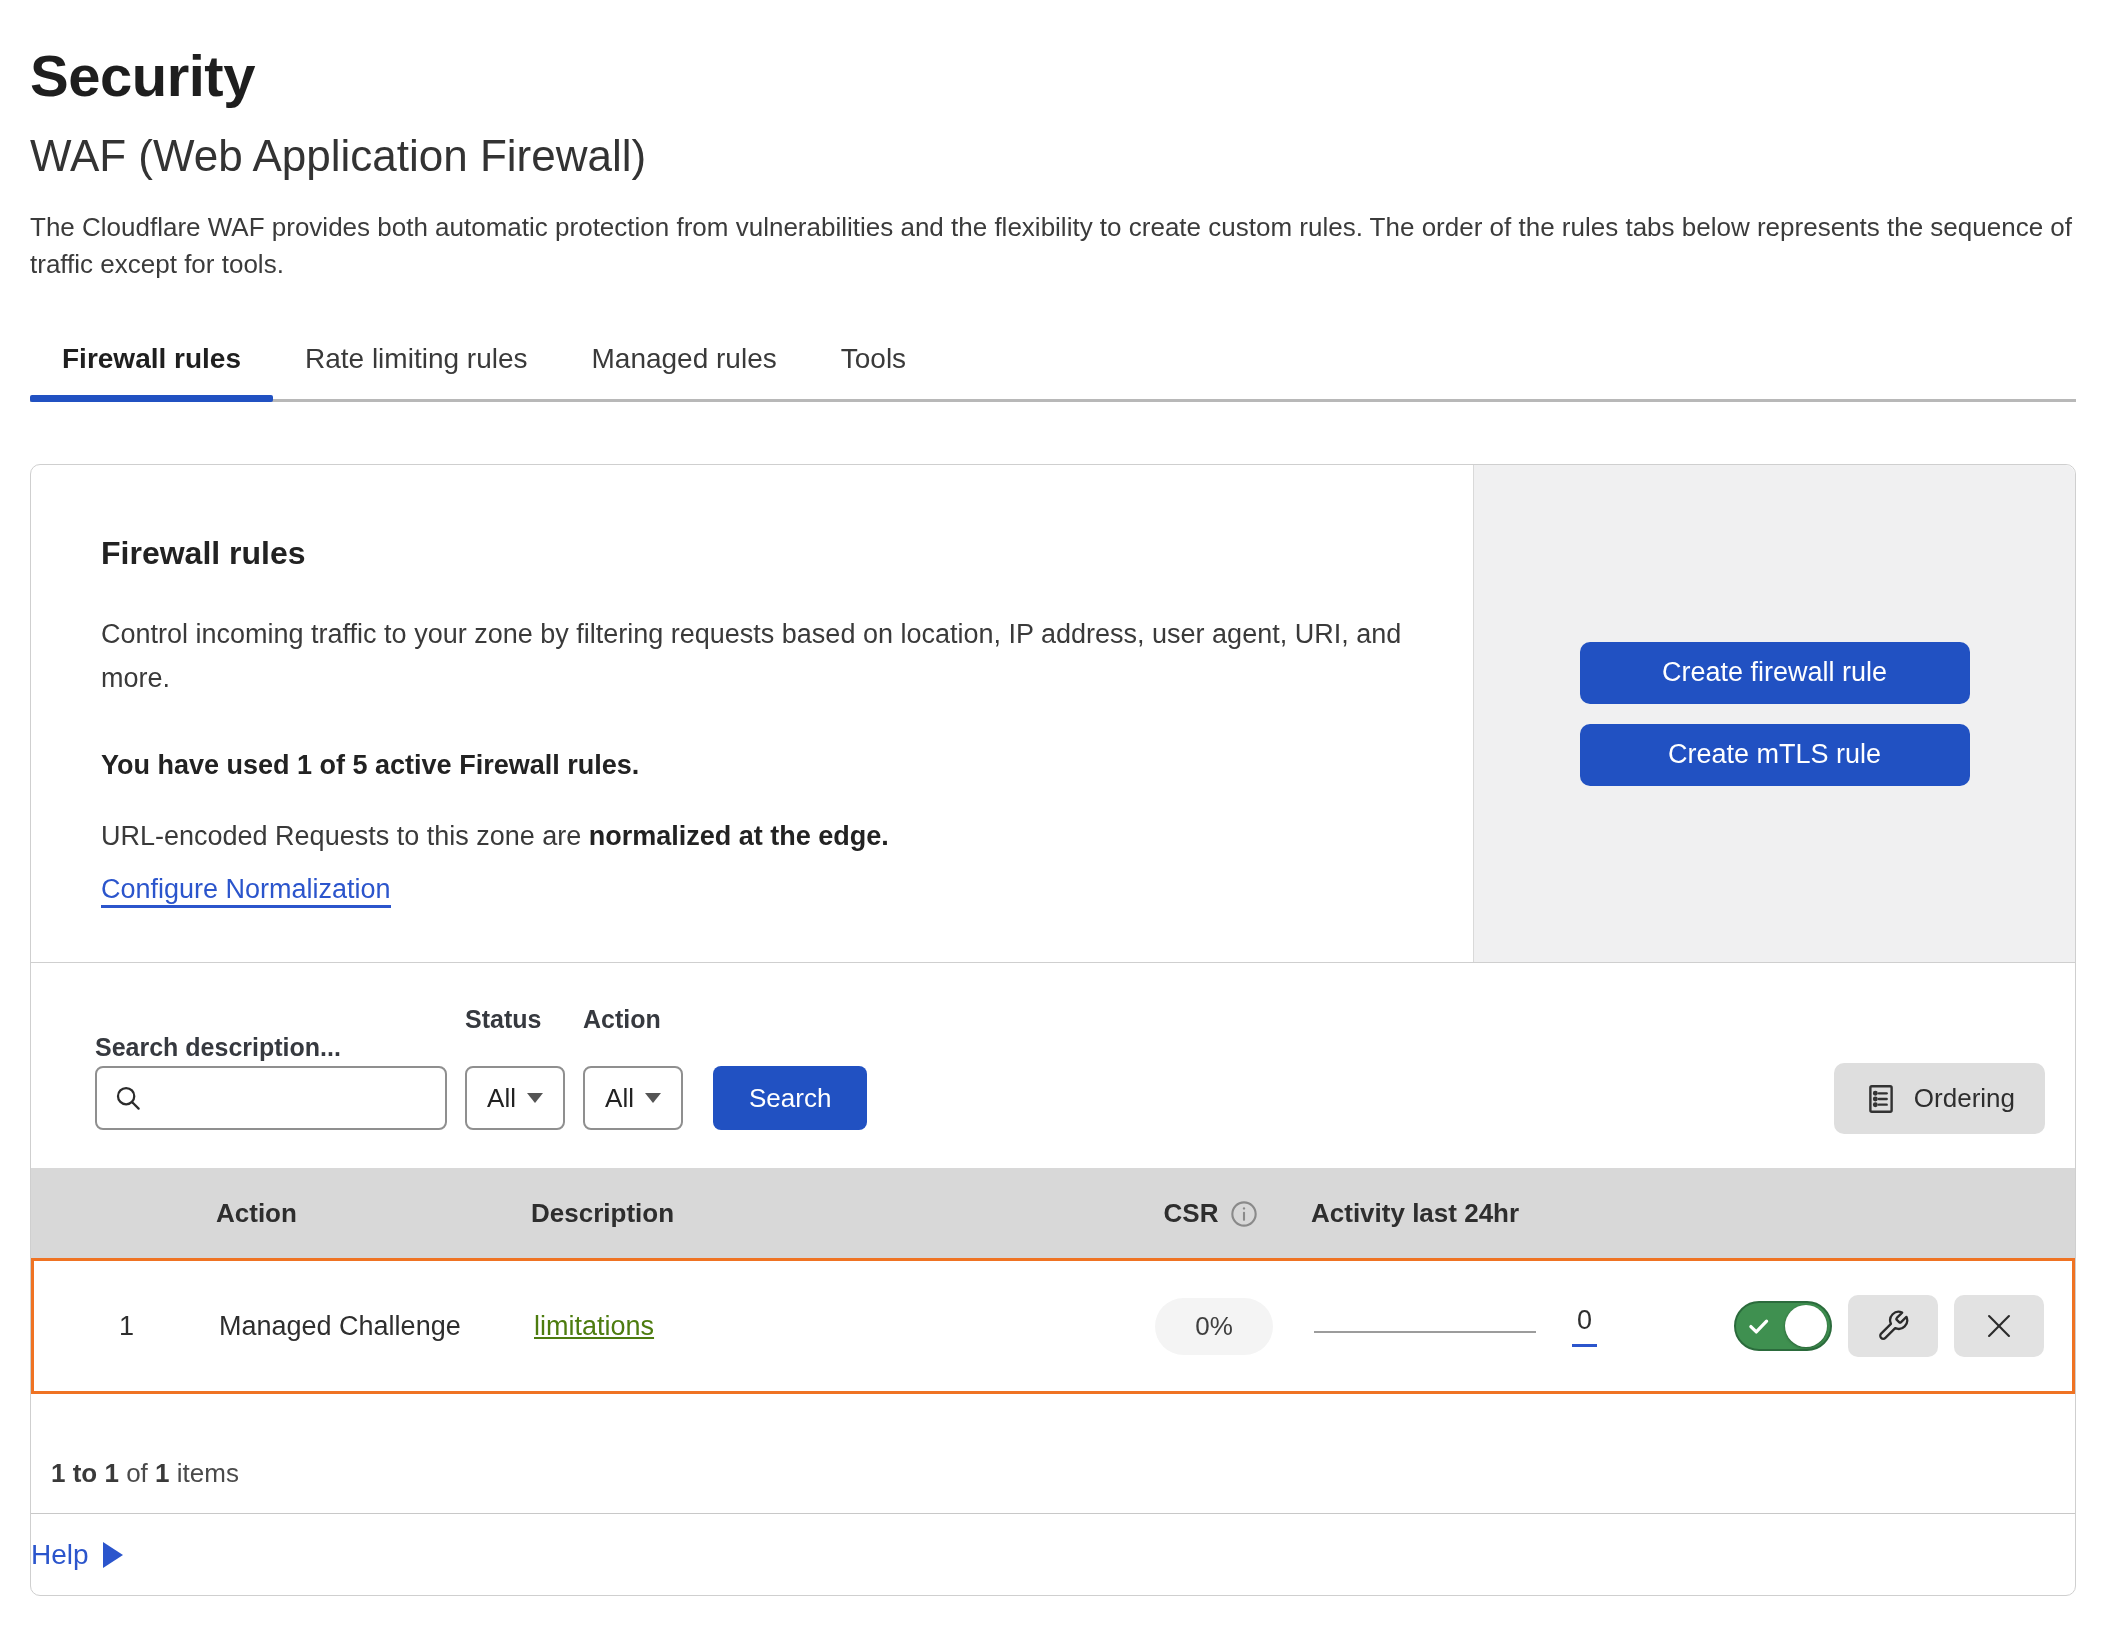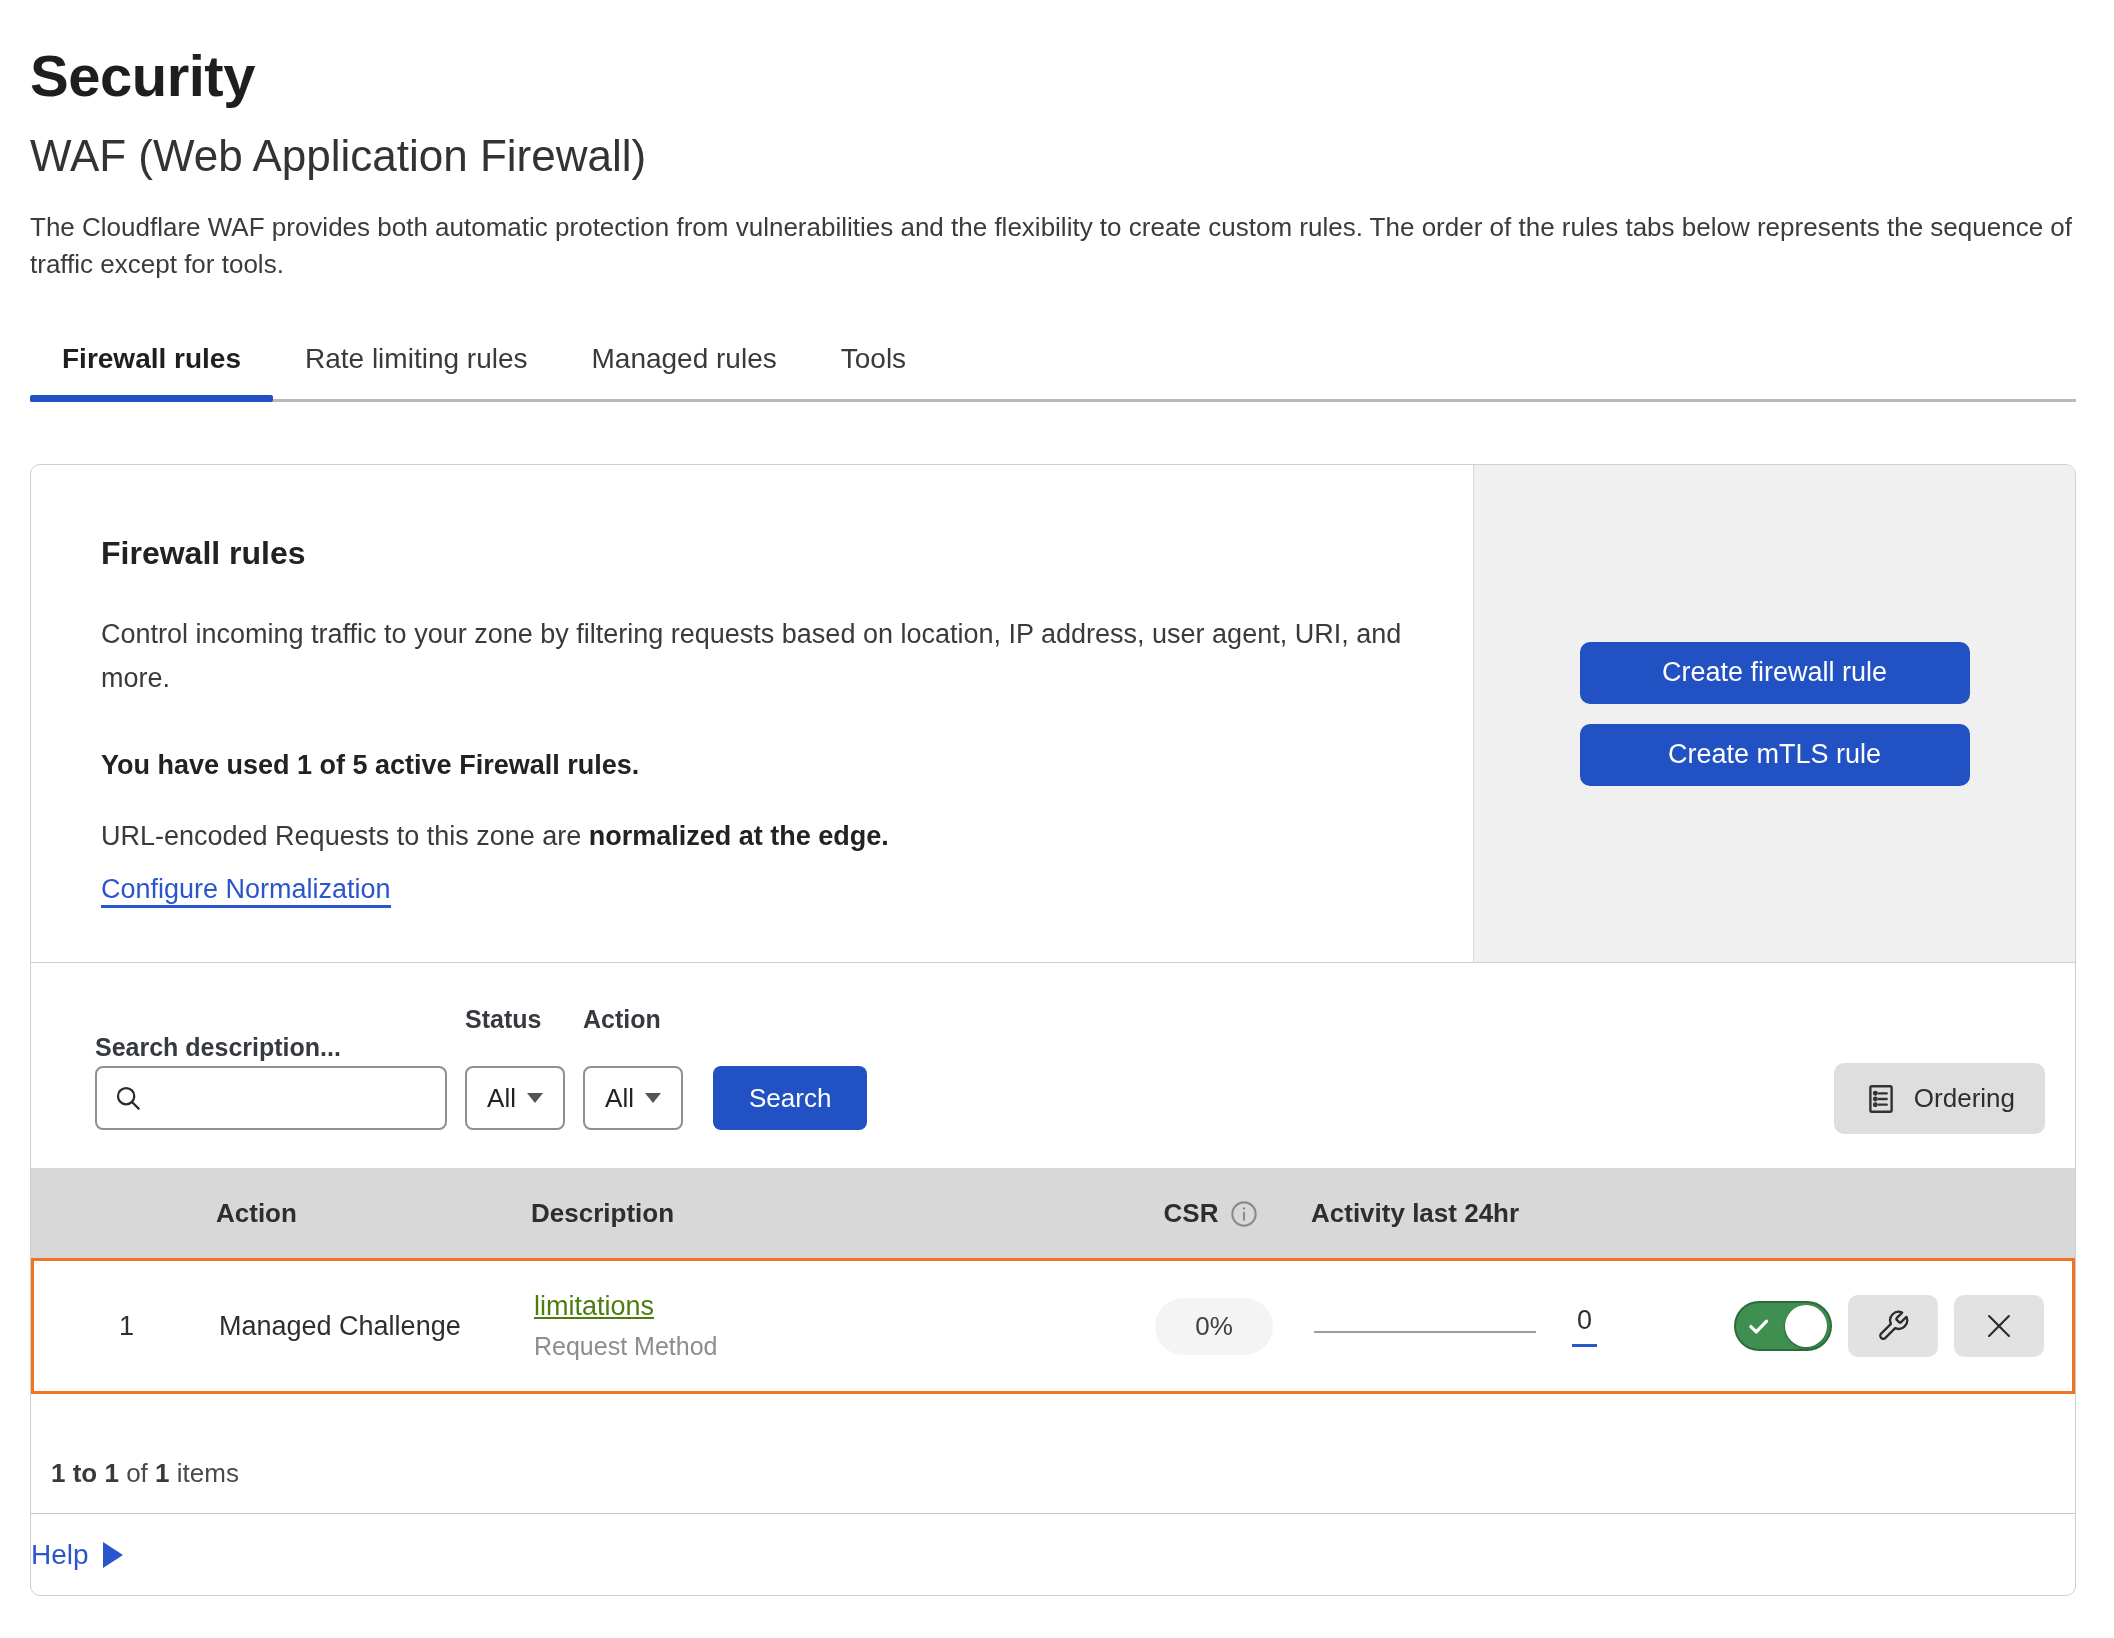--- a/index.html
+++ b/index.html
@@ -198,21 +198,20 @@
       </div>
       <div class="col-activity">Activity last 24hr</div>
       <div class="col-controls"></div>
     </div>
 
     <div class="rule-row">
       <div class="col-num rule-num">1</div>
       <div class="col-action">Managed Challenge</div>
       <div class="col-desc">
         <div class="rule-desc-main">limitations</div>
-        <div class="rule-desc-sub">Request Method</div>
       </div>
       <div class="col-csr">
         <span class="pill">0%</span>
       </div>
       <div class="col-activity activity-cell">
         <div class="spark-line"></div>
         <a class="activity-count">0</a>
       </div>
       <div class="col-controls">
         <div class="toggle">

